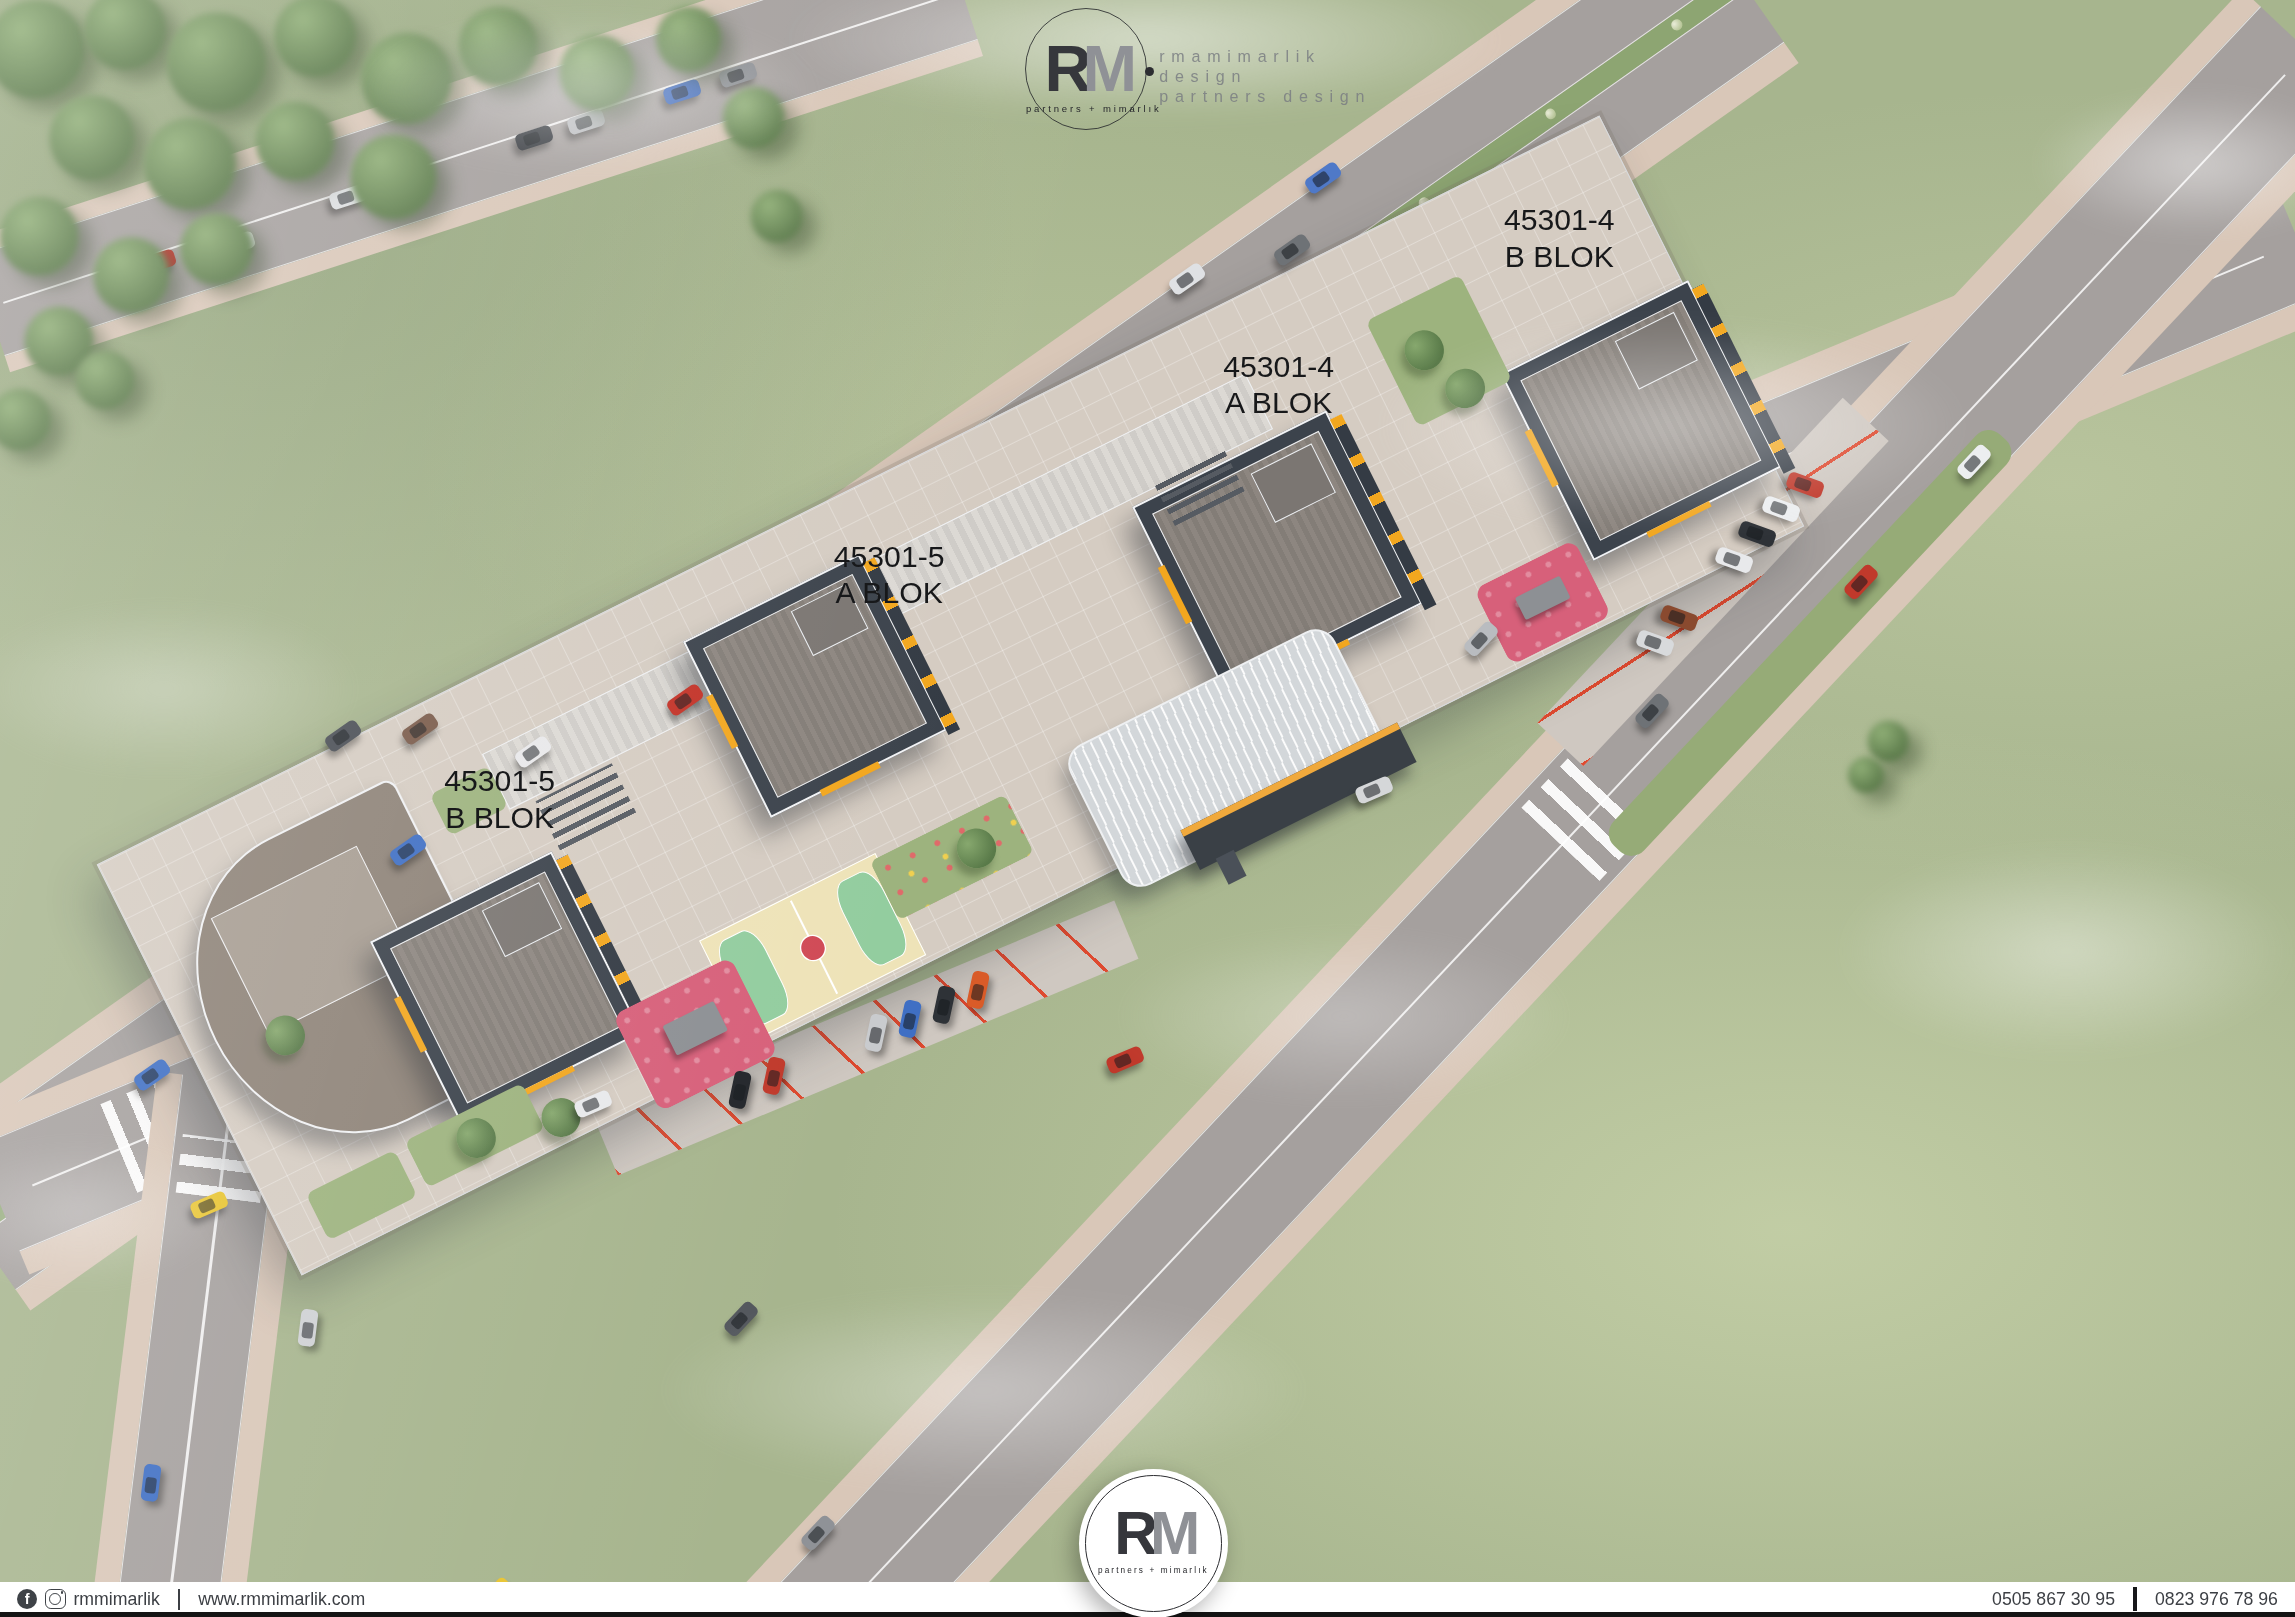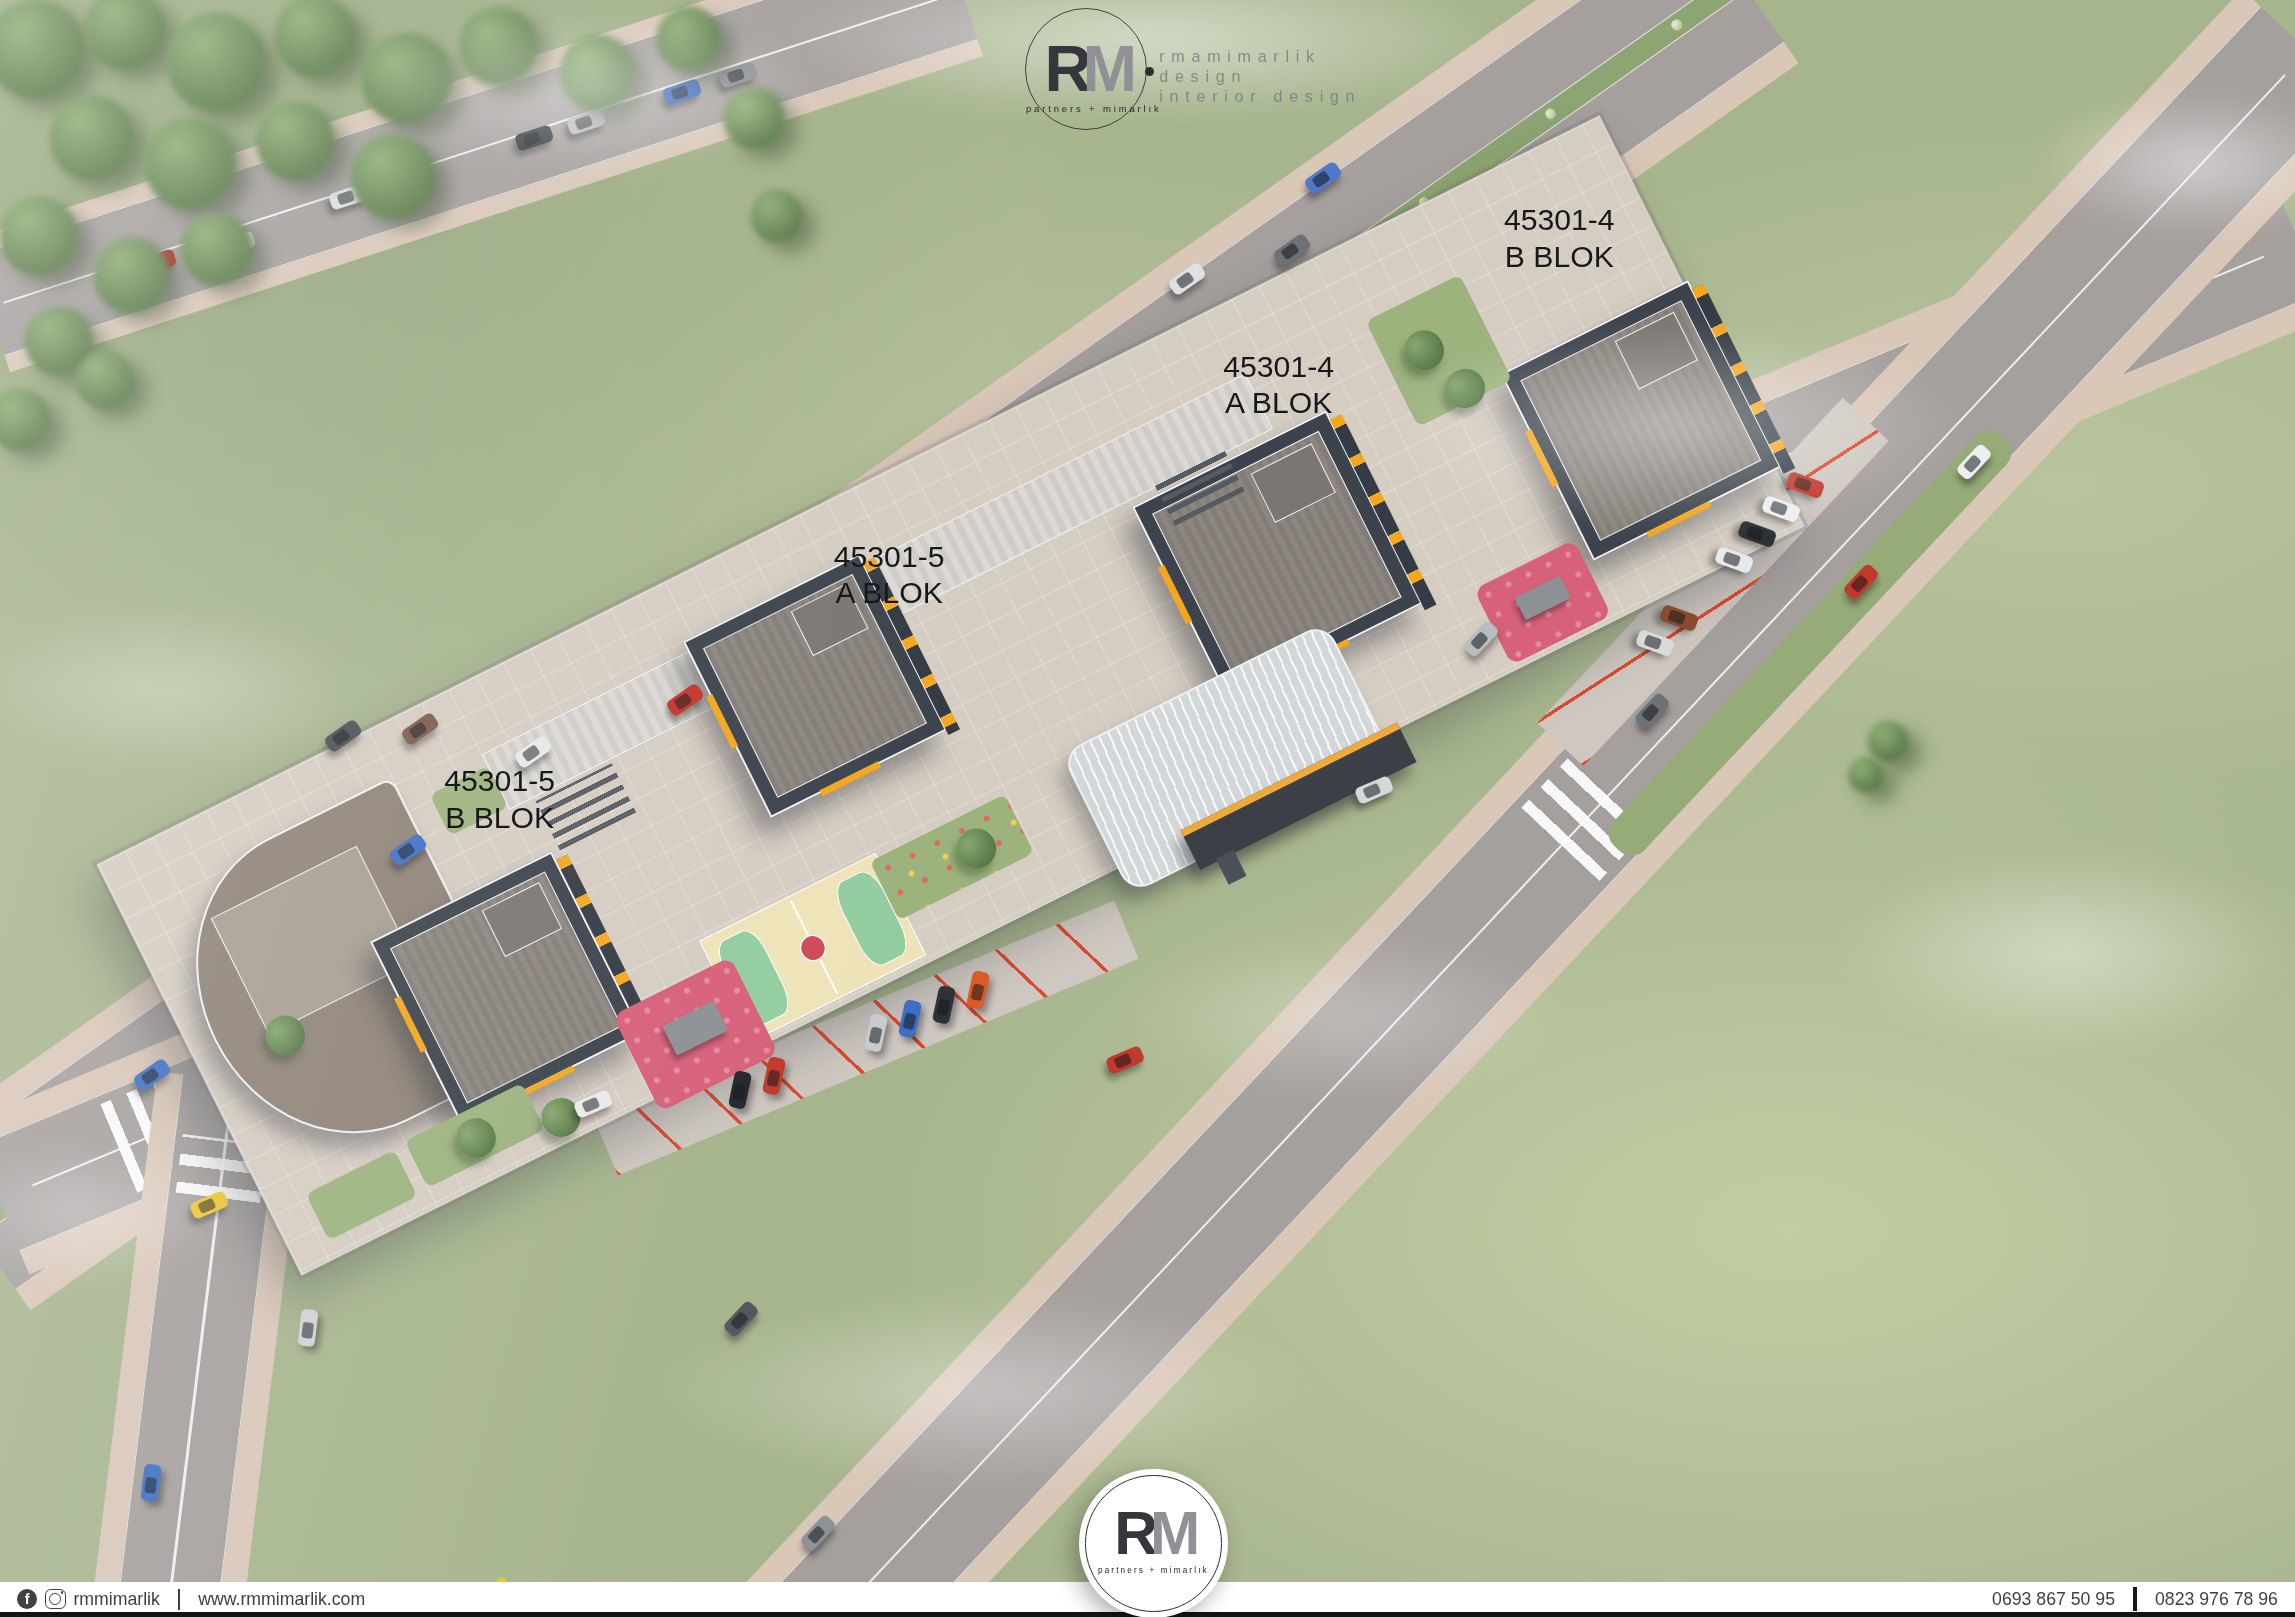--- a/index.html
+++ b/index.html
@@ -317,40 +317,40 @@
 
   <div class="toplogo">
     <div class="circ">
       <div class="mono"><span class="r">R</span><span class="m">M</span></div>
       <div class="tag">partners + mimarlık</div>
       <div class="dot"></div>
     </div>
     <div class="services">
       <div>rmamimarlik</div>
       <div>design</div>
-      <div>interior design</div>
+      <div>partners design</div>
     </div>
   </div>
 
   <div class="botlogo">
     <div class="ring"></div>
     <div class="mono2"><span class="r" style="color:#36373c">R</span><span class="m" style="color:#8f9196">M</span></div>
     <div class="tag2">partners + mimarlık</div>
   </div>
 
   <div class="bar">
     <div class="grp">
       <div class="icon-fb">f</div>
       <div class="icon-ig"></div>
       <div class="txt">rmmimarlik</div>
       <div class="div1"></div>
       <div class="txt">www.rmmimarlik.com</div>
     </div>
     <div class="grp">
-      <div class="txt">0693 867 50 95</div>
+      <div class="txt">0505 867 30 95</div>
       <div class="div2"></div>
       <div class="txt">0823 976 78 96</div>
     </div>
   </div>
   <div class="edge"></div>
 
 <div class="tree" style="left: calc(var(--u)*55); top: calc(var(--u)*75); width: calc(var(--u)*150); height: calc(var(--u)*150);"></div>
     <div class="tree" style="left: calc(var(--u)*190); top: calc(var(--u)*45); width: calc(var(--u)*125); height: calc(var(--u)*125);"></div>
     <div class="tree" style="left: calc(var(--u)*330); top: calc(var(--u)*95); width: calc(var(--u)*150); height: calc(var(--u)*150);"></div>
     <div class="tree" style="left: calc(var(--u)*480); top: calc(var(--u)*55); width: calc(var(--u)*125); height: calc(var(--u)*125);"></div>

